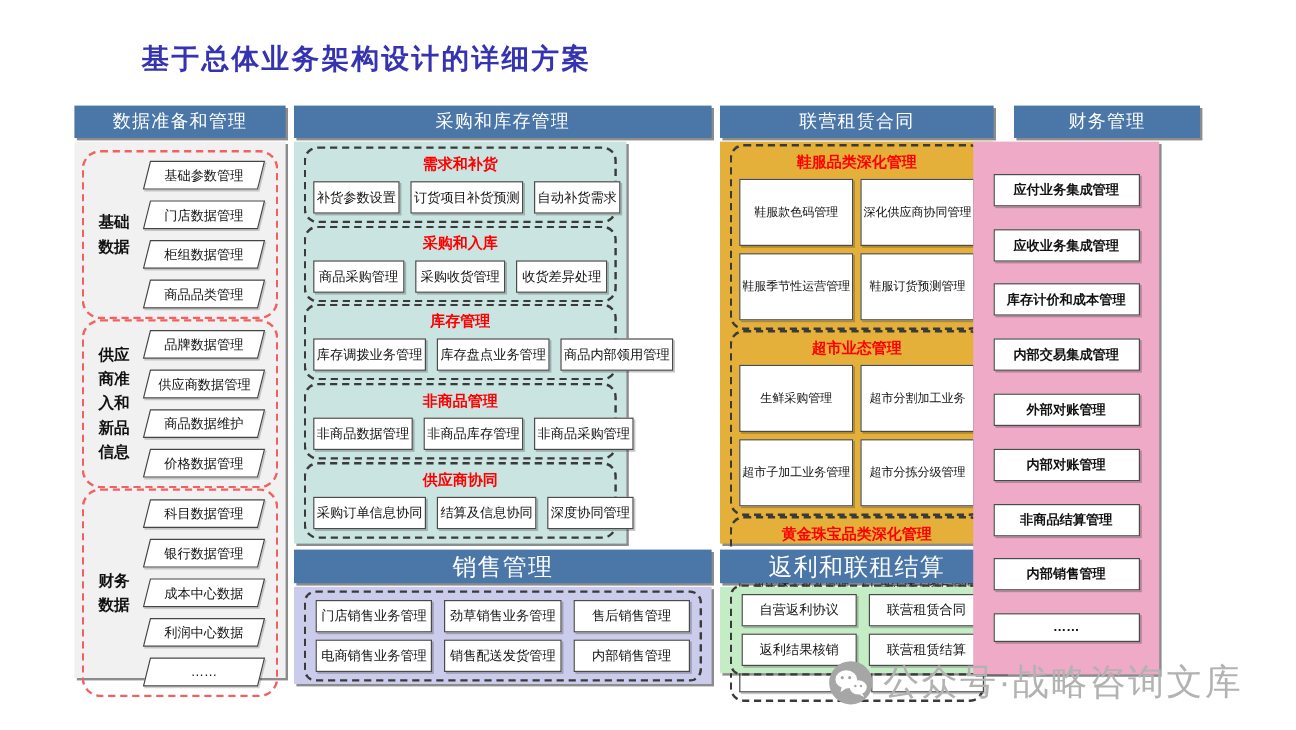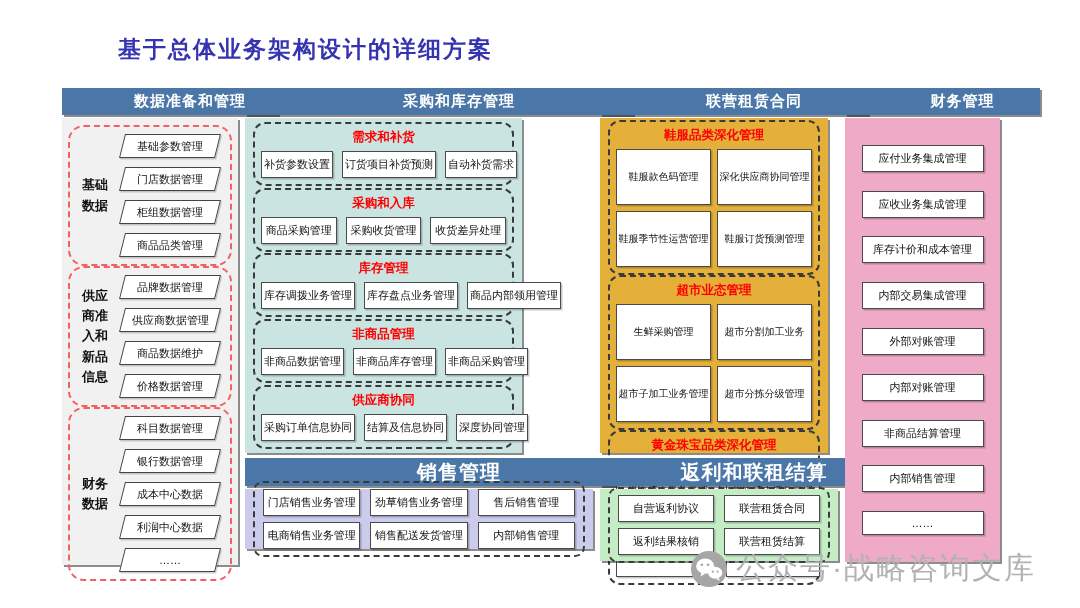--- a/index.html
+++ b/index.html
@@ -1,22 +1,22 @@
 <!DOCTYPE html>
 <html><head>
 <meta charset="utf-8">
 <style>
   html,body{margin:0;padding:0;background:#fff;}
   .stage{position:relative;width:1080px;height:608px;background:#ffffff;overflow:hidden;
          font-family:"Liberation Sans","DejaVu Sans",sans-serif;}
   .main-title{position:absolute;left:118px;top:34px;font-size:23px;font-weight:bold;
               color:#3533b0;letter-spacing:2px;font-family:Liberation Sans, sans-serif;}
-  .hdr{position:absolute;background:#4a76a8;color:#fff;font-weight:bold;text-align:center;
+  .hdr{position:absolute;background:#4a76a8;color:#fff;font-weight:normal;text-align:center;
        display:flex;align-items:center;justify-content:center;font-size:15px;
-       box-shadow:2px 2px 0 rgba(25,25,25,0.5);letter-spacing:1px;padding-left:40px;}
+       box-shadow:2px 2px 0 rgba(25,25,25,0.5);letter-spacing:1px;}
   .hdr.big{font-size:20px;}
   .panelbody{position:absolute;box-shadow:2px 2px 0 rgba(25,25,25,0.5);box-sizing:border-box;}
   .gray{background:#f1f1f1;}
   .teal{background:#c9e4e1;}
   .purple{background:#cbcbeb;}
   .yellow{background:#e4b039;}
   .green{background:#c5edc5;}
   .pink{background:#eeaac6;}
 
   
@@ -170,21 +170,21 @@
       <div class="sec-title">供应商协同</div>
       <div class="row3">
         <div class="wbox">采购订单信息协同</div>
         <div class="wbox">结算及信息协同</div>
         <div class="wbox">深度协同管理</div>
       </div>
     </div>
   </div>
 
   <div class="hdr big" style="left:245px;top:458px;width:348px;height:28px;">销售管理</div>
-  <div class="panelbody purple bot-body" style="left:245px;top:489px;width:348px;height:60px;text-align:right;">
+  <div class="panelbody purple bot-body" style="left:245px;top:489px;width:348px;height:81px;text-align:right;">
     <div class="bot-dash">
       <div class="bot-row">
         <div class="wbox">门店销售业务管理</div>
         <div class="wbox">劲草销售业务管理</div>
         <div class="wbox">售后销售管理</div>
       </div>
       <div class="bot-row">
         <div class="wbox">电商销售业务管理</div>
         <div class="wbox">销售配送发货管理</div>
         <div class="wbox">内部销售管理</div>
@@ -231,21 +231,21 @@
         <div class="wbox">联营租赁合同</div>
       </div>
       <div class="bot-row">
         <div class="wbox">返利结果核销</div>
         <div class="wbox">联营租赁结算</div>
       </div>
     </div>
   </div>
 
   <div class="hdr" style="left:845px;top:88px;width:155px;height:27px;">财务管理</div>
-  <div class="panelbody pink fin-body" style="left:845px;top:118px;width:155px;height:444px;">
+  <div class="panelbody pink fin-body" style="left:811px;top:118px;width:155px;height:444px;font-weight:bold;">
     <div class="wbox">应付业务集成管理</div>
     <div class="wbox">应收业务集成管理</div>
     <div class="wbox">库存计价和成本管理</div>
     <div class="wbox">内部交易集成管理</div>
     <div class="wbox">外部对账管理</div>
     <div class="wbox">内部对账管理</div>
     <div class="wbox">非商品结算管理</div>
     <div class="wbox">内部销售管理</div>
     <div class="wbox">……</div>
   </div>

